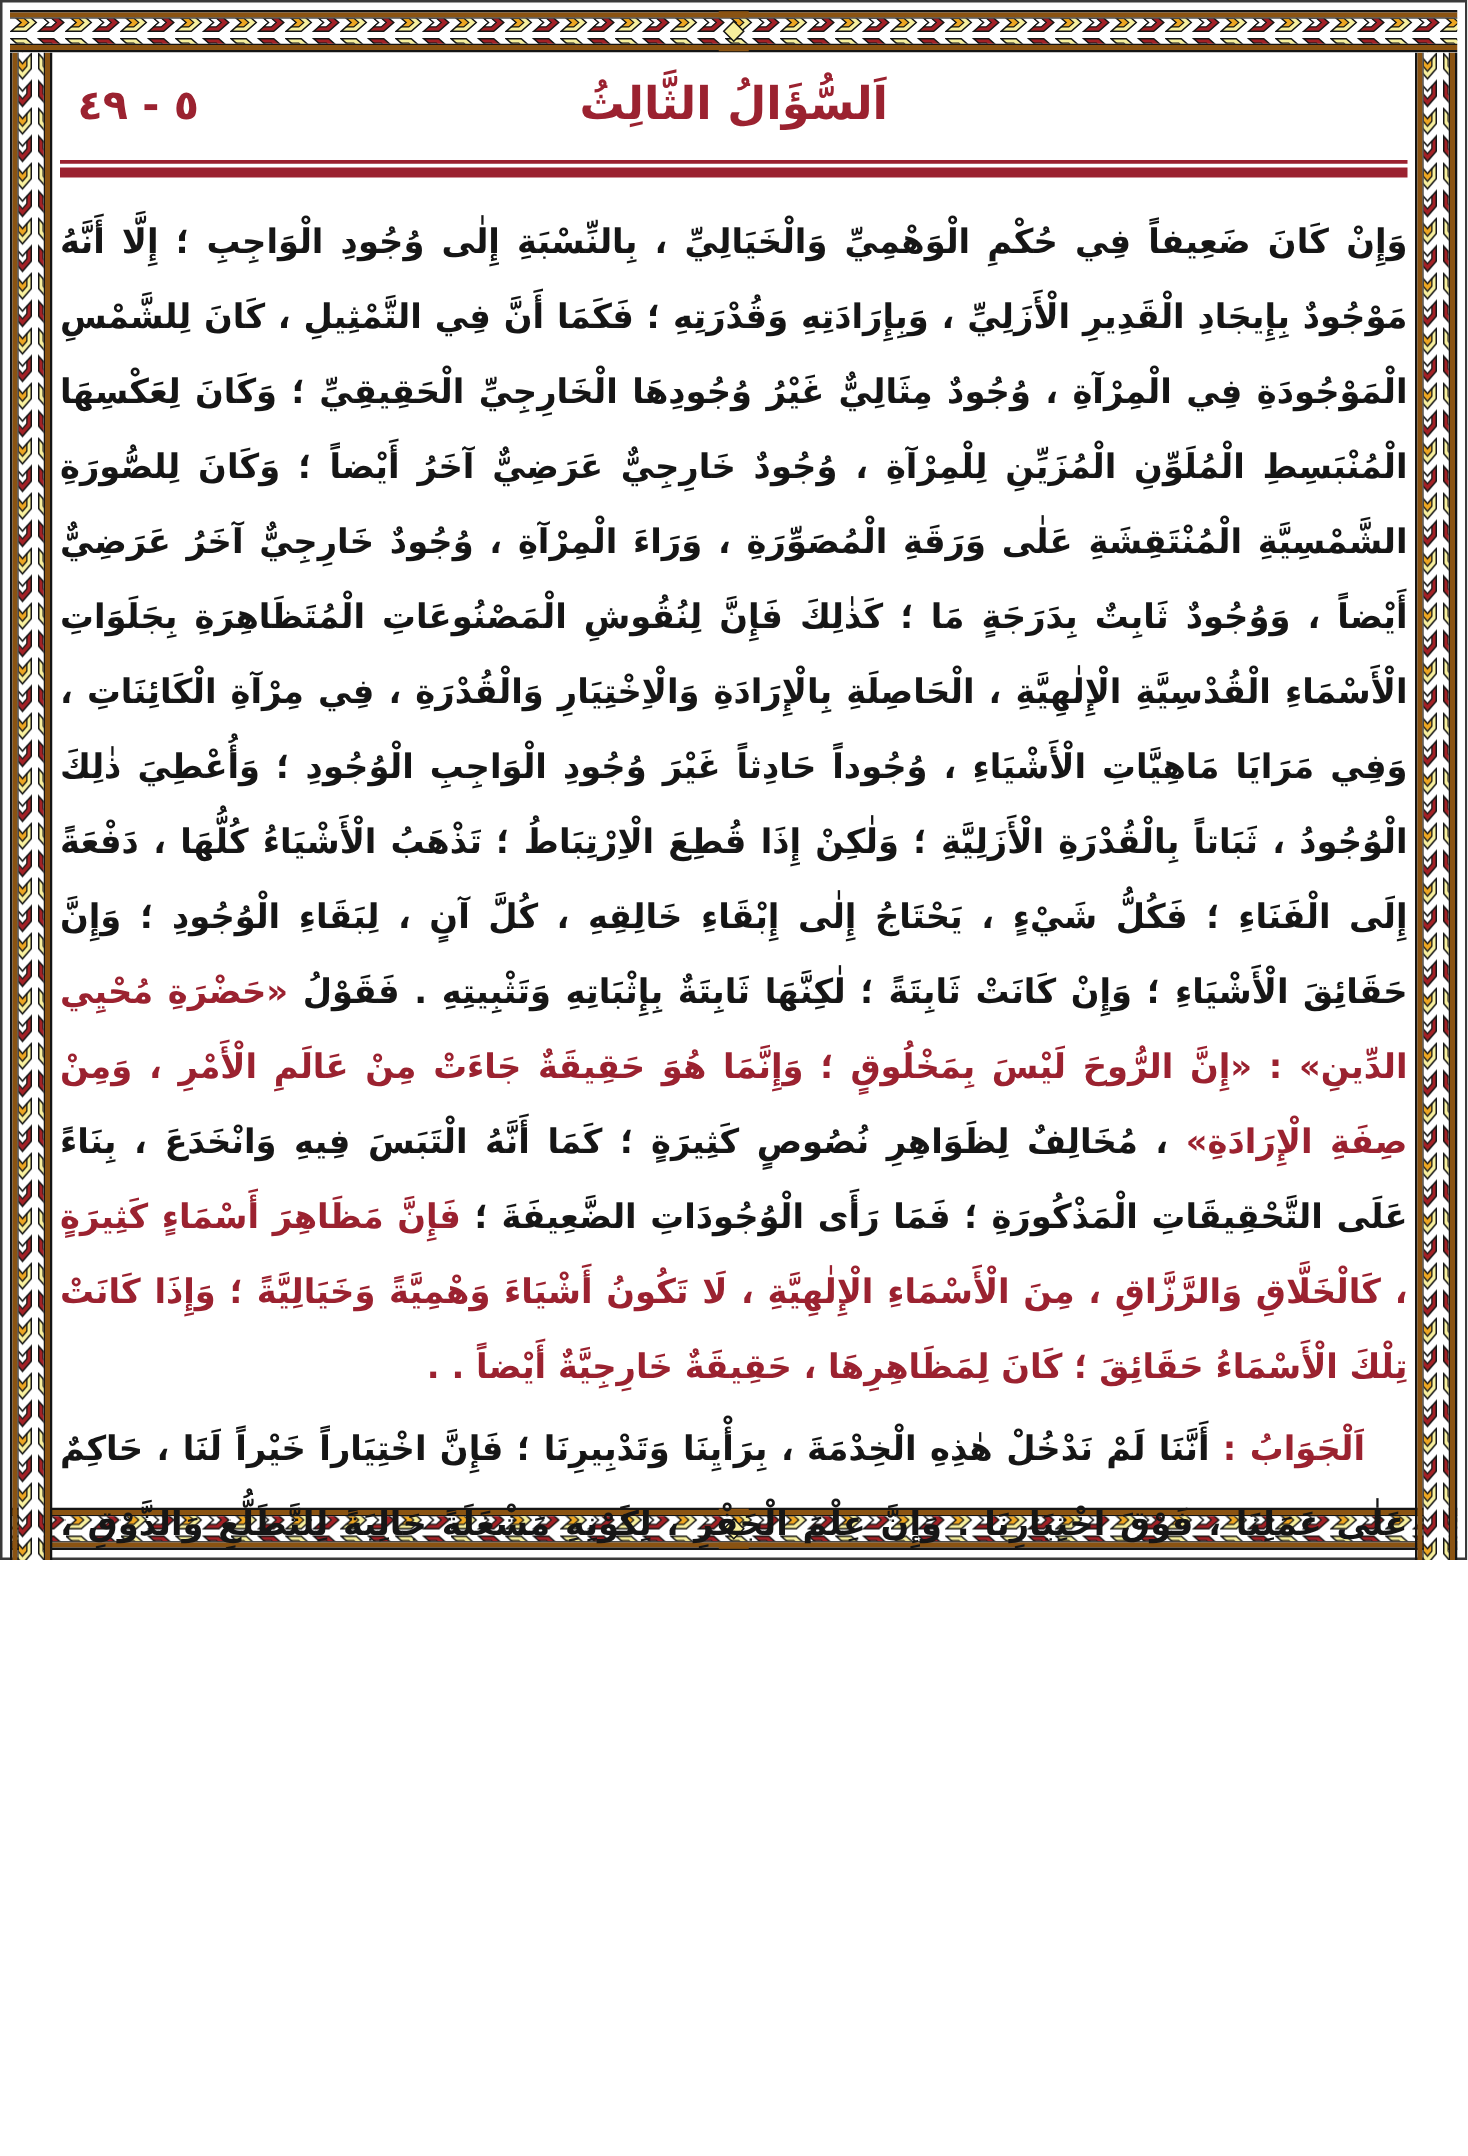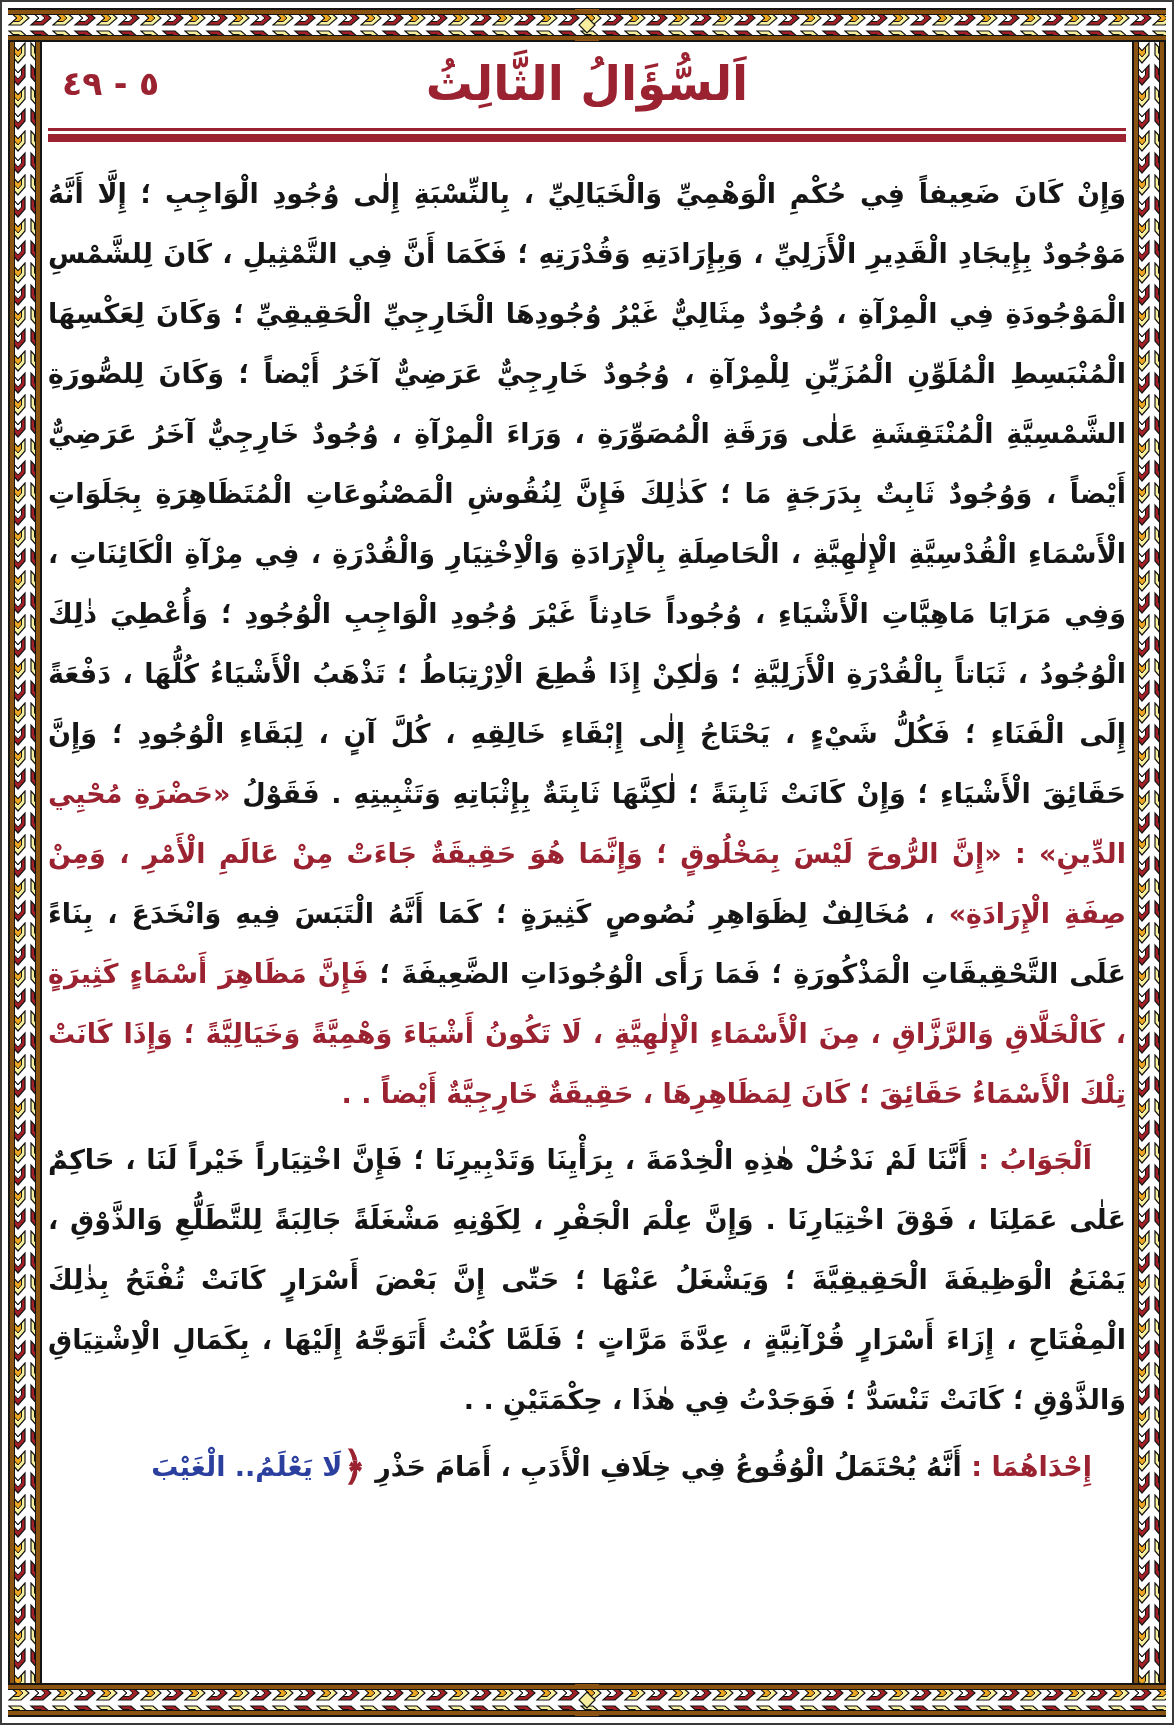--- a/index.html
+++ b/index.html
@@ -1,18 +1,18 @@
 <!DOCTYPE html>
 <html lang="ar" dir="rtl" style="--red: #9b2230; --ink: #161616; --blue: #2b3f9e; --paper: #ffffff; --chain-red: #a32126; --chain-yellow: #f7ef9d; --chain-gold: #eda622; --rail-brown: #8a5312; --outline: #141414;"><head>
 <meta charset="utf-8">
 <style>
   html,body{margin:0;padding:0;background:#ffffff;}
   .page{
     position:relative;
-    width:1174px;height:1725px;
+    width:1174px;height:1248px;
     background:#ffffff;
     overflow:hidden;
     font-family:"DejaVu Sans",sans-serif;
     direction:rtl;
   }
   
   .outer-line{position:absolute;inset:0;border:2px solid #3a3a3a;pointer-events:none;}
   
   .strip{position:absolute;display:block;}
   .strip.top{top:8px;left:8px;}
@@ -25,21 +25,21 @@
     top:50px;left:46px;right:46px;bottom:50px;
   }
   .header-row{position:relative;height:68px;}
   .page-number{
     position:absolute;right:auto;left:16px;top:14px;
     color:var(--red);font-size:33px;font-weight:700;
     letter-spacing:1px;
   }
   .page-title{
     text-align:center;color:var(--red);
-    font-size:47px;font-weight:700;line-height:68px;
+    font-size:36px;font-weight:700;line-height:68px;
   }
   .double-rule{margin:10px 2px 0 2px;}
   .rule-thin{height:3px;background:var(--red);}
   .rule-gap{height:3px;}
   .rule-thick{height:8px;background:var(--red);}
   .body-text{
     margin:22px 2px 0 2px;
     font-size:27px;font-weight:700;
     line-height:60px;
     color:var(--ink);

